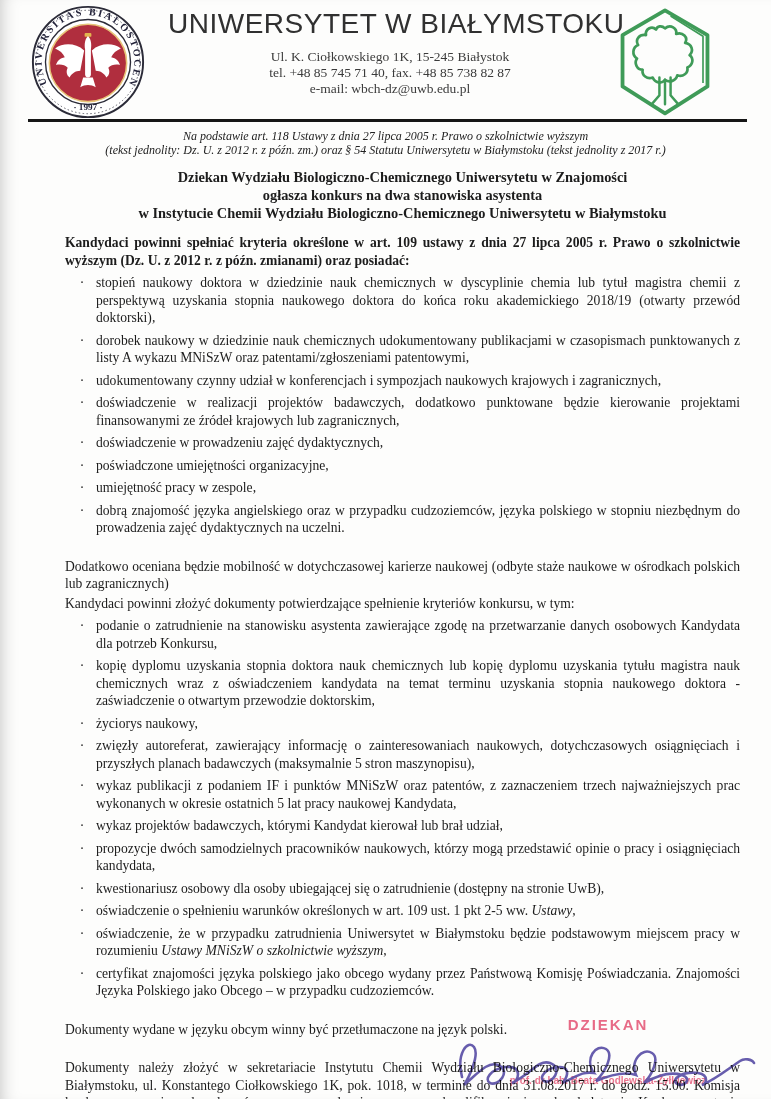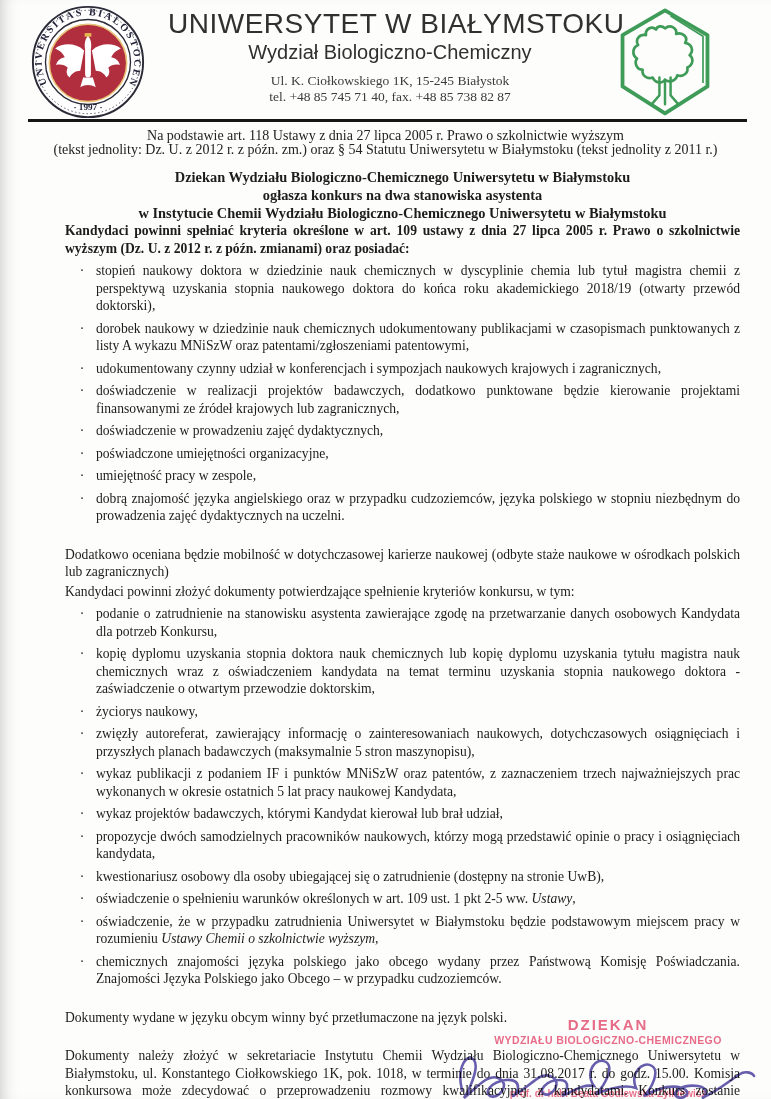--- a/index.html
+++ b/index.html
@@ -12,25 +12,25 @@
   .header{position:relative;height:124px;}
   .seal{position:absolute;left:30px;top:4px;}
   .head-center{position:absolute;left:168px;top:8px;width:444px;text-align:center;
     font-family:"Liberation Sans",sans-serif;color:#303030;}
   .uni-title{font-size:28px;letter-spacing:.5px;white-space:nowrap;}
   .fac-title{font-size:20px;margin-top:1px;}
   .addr{font-size:13.5px;line-height:16px;margin-top:9px;color:#3b3b3b;font-family:Liberation Serif, serif;}
   .hex-logo{position:absolute;right:50px;top:6px;}
   .rule{position:absolute;top:119px;left:28px;right:24px;border-top:3px solid #161616;}
   
-  .legal{margin-top:5px;text-align:center;font-size:14px;line-height:14px;color:#222;}
+  .legal{margin-top:5px;text-align:center;font-style:italic;font-size:12px;line-height:14px;color:#222;}
   
   .content{padding:0 31px 0 65px;font-size:13.6px;line-height:17.5px;}
   .doc-title{text-align:center;font-weight:700;font-size:14.4px;line-height:18px;margin-top:11px;}
-  .intro{font-weight:700;text-align:justify;margin-top:0;}
+  .intro{font-weight:700;text-align:justify;margin-top:12px;}
   .bullets{margin-top:2px;}
   .bullet-item{display:flex;margin-top:5px;}
   .bullet-dot{width:10px;margin-left:12px;flex:none;text-align:center;}
   .bullet-text{flex:1;text-align:justify;padding-left:9px;}
   .para{text-align:justify;margin-top:21px;}
   .bold-head{font-weight:400;text-align:justify;margin-top:2px;}
   .it{font-style:italic;}
   
   .stamp{position:absolute;left:452px;top:1016px;width:312px;text-align:center;
     font-family:"Liberation Sans",sans-serif;color:#e4476b;mix-blend-mode:multiply;}
@@ -63,46 +63,46 @@
         <path d="M60 33 c-3 3 -4 8 -3 14 l0 26 c0 4 6 4 6 0 l0 -26 c1 -6 0 -11 -3 -14 z"></path>
         <path d="M56 48 C47 40 34 40 26 46 c5 2 8 5 10 9 c-5 1 -8 4 -9 8 c5 -1 9 0 12 3 c-2 4 -1 8 2 10 c2 -4 6 -7 11 -7 z"></path>
         <path d="M64 48 C73 40 86 40 94 46 c-5 2 -8 5 -10 9 c5 1 8 4 9 8 c-5 -1 -9 0 -12 3 c2 4 1 8 -2 10 c-2 -4 -6 -7 -11 -7 z"></path>
         <path d="M55 76 l10 0 3 10 c-5 -3 -11 -3 -16 0 z"></path>
       </g>
       <text x="60" y="110" text-anchor="middle" font-family="Liberation Serif, serif" font-size="9.5" font-weight="700" fill="#23233a">· 1997 ·</text>
     </svg>
 
     <div class="head-center">
       <div class="uni-title">UNIWERSYTET W BIAŁYMSTOKU</div>
-      <div class="fac-title">Wydział Biologiczno-Chemiczny</div>
       <div class="addr">
         <div>Ul. K. Ciołkowskiego 1K, 15-245 Białystok</div>
         <div>tel. +48 85 745 71 40, fax. +48 85 738 82 87</div>
+        <div>e-mail: wbch-dz@uwb.edu.pl</div>
       </div>
     </div>
 
     <svg class="hex-logo" width="112" height="114" viewBox="0 0 100 102">
       <polygon points="50,4 88,26 88,72 50,96 12,72 12,26" fill="none" stroke="#3f9b58" stroke-width="3.4" stroke-linejoin="round"></polygon>
       <path d="M55 9 L84 27 L84 69" fill="none" stroke="#3f9b58" stroke-width="1.5"></path>
       <path d="M50 20 c5 -4 11 0 10 5 c6 -2 11 3 8 8 c6 1 8 7 4 11 c4 3 3 9 -2 11 c1 5 -4 9 -9 7 c-1 5 -7 7 -11 4 c-3 4 -9 3 -11 -2 c-5 2 -10 -2 -9 -7 c-5 0 -8 -6 -5 -10 c-5 -3 -4 -10 1 -12 c-3 -5 1 -10 7 -9 c-1 -5 5 -9 9 -5 c1 -3 5 -4 8 -1 z" fill="none" stroke="#3f9b58" stroke-width="2.4" stroke-linejoin="round"></path>
       <path d="M45 64 L45 80 L38 88 M55 64 L55 80 L62 88 M50 66 L50 88" fill="none" stroke="#3f9b58" stroke-width="2.2" stroke-linecap="round"></path>
     </svg>
 
     <div class="rule"></div>
   </div>
 
   <div class="legal">
     <div>Na podstawie art. 118 Ustawy z dnia 27 lipca 2005 r. Prawo o szkolnictwie wyższym</div>
-    <div>(tekst jednolity: Dz. U. z 2012 r.  z późn. zm.) oraz § 54  Statutu Uniwersytetu w Białymstoku (tekst jednolity z 2011 r.)</div>
+    <div>(tekst jednolity: Dz. U. z 2012 r.  z późn. zm.) oraz § 54  Statutu Uniwersytetu w Białymstoku (tekst jednolity z 2017 r.)</div>
   </div>
 
   <div class="content">
 
     <div class="doc-title">
-      <div>Dziekan Wydziału Biologiczno-Chemicznego Uniwersytetu w Białymstoku</div>
+      <div>Dziekan Wydziału Biologiczno-Chemicznego Uniwersytetu w Znajomości</div>
       <div>ogłasza konkurs na dwa stanowiska asystenta</div>
       <div>w Instytucie Chemii Wydziału Biologiczno-Chemicznego Uniwersytetu w Białymstoku</div>
     </div>
 
     <div class="intro">Kandydaci powinni spełniać kryteria określone w art. 109 ustawy z dnia 27 lipca 2005 r. Prawo o szkolnictwie wyższym (Dz. U. z 2012 r. z późn. zmianami) oraz posiadać:</div>
 
     <div class="bullets">
         <div class="bullet-item">
           <span class="bullet-dot">·</span>
           <span class="bullet-text"><span>stopień naukowy doktora w dziedzinie nauk chemicznych w dyscyplinie chemia lub tytuł magistra chemii z perspektywą uzyskania stopnia naukowego doktora do końca roku akademickiego 2018/19 (otwarty przewód doktorski),</span></span>
@@ -173,34 +173,33 @@
         <div class="bullet-item">
           <span class="bullet-dot">·</span>
           <span class="bullet-text"><span>kwestionariusz osobowy dla osoby ubiegającej się o zatrudnienie (dostępny na stronie UwB),</span></span>
         </div>
         <div class="bullet-item">
           <span class="bullet-dot">·</span>
           <span class="bullet-text"><span>oświadczenie o spełnieniu warunków określonych w art. 109 ust. 1 pkt 2-5 ww. </span><span class="it">Ustawy</span><span>,</span></span>
         </div>
         <div class="bullet-item">
           <span class="bullet-dot">·</span>
-          <span class="bullet-text"><span>oświadczenie, że w przypadku zatrudnienia Uniwersytet w Białymstoku będzie podstawowym miejscem pracy w rozumieniu </span><span class="it">Ustawy Chemii o szkolnictwie wyższym</span><span>,</span></span>
-        </div>
-        <div class="bullet-item">
-          <span class="bullet-dot">·</span>
-          <span class="bullet-text"><span>chemicznych znajomości języka polskiego jako obcego wydany przez Państwową Komisję Poświadczania. Znajomości Języka Polskiego jako Obcego – w przypadku cudzoziemców.</span></span>
+          <span class="bullet-text"><span>oświadczenie, że w przypadku zatrudnienia Uniwersytet w Białymstoku będzie podstawowym miejscem pracy w rozumieniu </span><span class="it">Ustawy MNiSzW o szkolnictwie wyższym</span><span>,</span></span>
+        </div>
+        <div class="bullet-item">
+          <span class="bullet-dot">·</span>
+          <span class="bullet-text"><span>certyfikat znajomości języka polskiego jako obcego wydany przez Państwową Komisję Poświadczania. Znajomości Języka Polskiego jako Obcego – w przypadku cudzoziemców.</span></span>
         </div>
       </div>
 
     <div class="para">Dokumenty wydane w języku obcym winny być przetłumaczone na język polski.</div>
     <div class="para">Dokumenty należy złożyć w sekretariacie Instytutu Chemii Wydziału Biologiczno-Chemicznego Uniwersytetu w Białymstoku, ul. Konstantego Ciołkowskiego 1K, pok. 1018, w terminie do dnia 31.08.2017 r. do godz. 15.00. Komisja konkursowa może zdecydować o przeprowadzeniu rozmowy kwalifikacyjnej z kandydatami. Konkurs zostanie rozstrzygnięty po czasie nie dłuższym niż 2miesiące od dnia upływu terminu składania wymaganych dokumentów.</div>
   </div>
 
   <div class="stamp">
     <div class="stamp-l1">DZIEKAN</div>
-    <div class="stamp-l2">WYDZIAŁU BIOLOGICZNO-CHEMICZNEGO</div>
     <svg class="sig-svg" width="312" height="58" viewBox="0 0 312 58">
       <path d="M10 44 C4 20 16 6 22 14 C28 22 16 46 12 52 C26 40 36 28 46 32 C60 38 46 54 38 50 C32 47 38 36 54 34 C72 32 66 50 60 50 C78 42 86 26 98 30 C112 35 100 52 92 48 C86 45 94 34 108 34 C120 34 114 48 110 50 C124 44 130 38 142 40 C132 26 144 10 154 16 C162 21 154 38 144 48 C158 42 172 38 184 42 C178 28 190 14 200 20 C208 25 200 42 192 50 C206 42 218 38 230 42 C242 46 230 56 224 50 C220 46 230 38 246 40 C258 42 254 52 250 52 C264 46 276 36 288 28 C292 25 300 26 302 30" stroke="#5b50a8" stroke-width="2.6" fill="none" stroke-linecap="round" opacity="0.92"></path>
     </svg>
     <div class="stamp-name">prof. dr hab. Beata Godlewska-Żyłkiewicz</div>
   </div>
 
 </div>
 
 </body></html>

